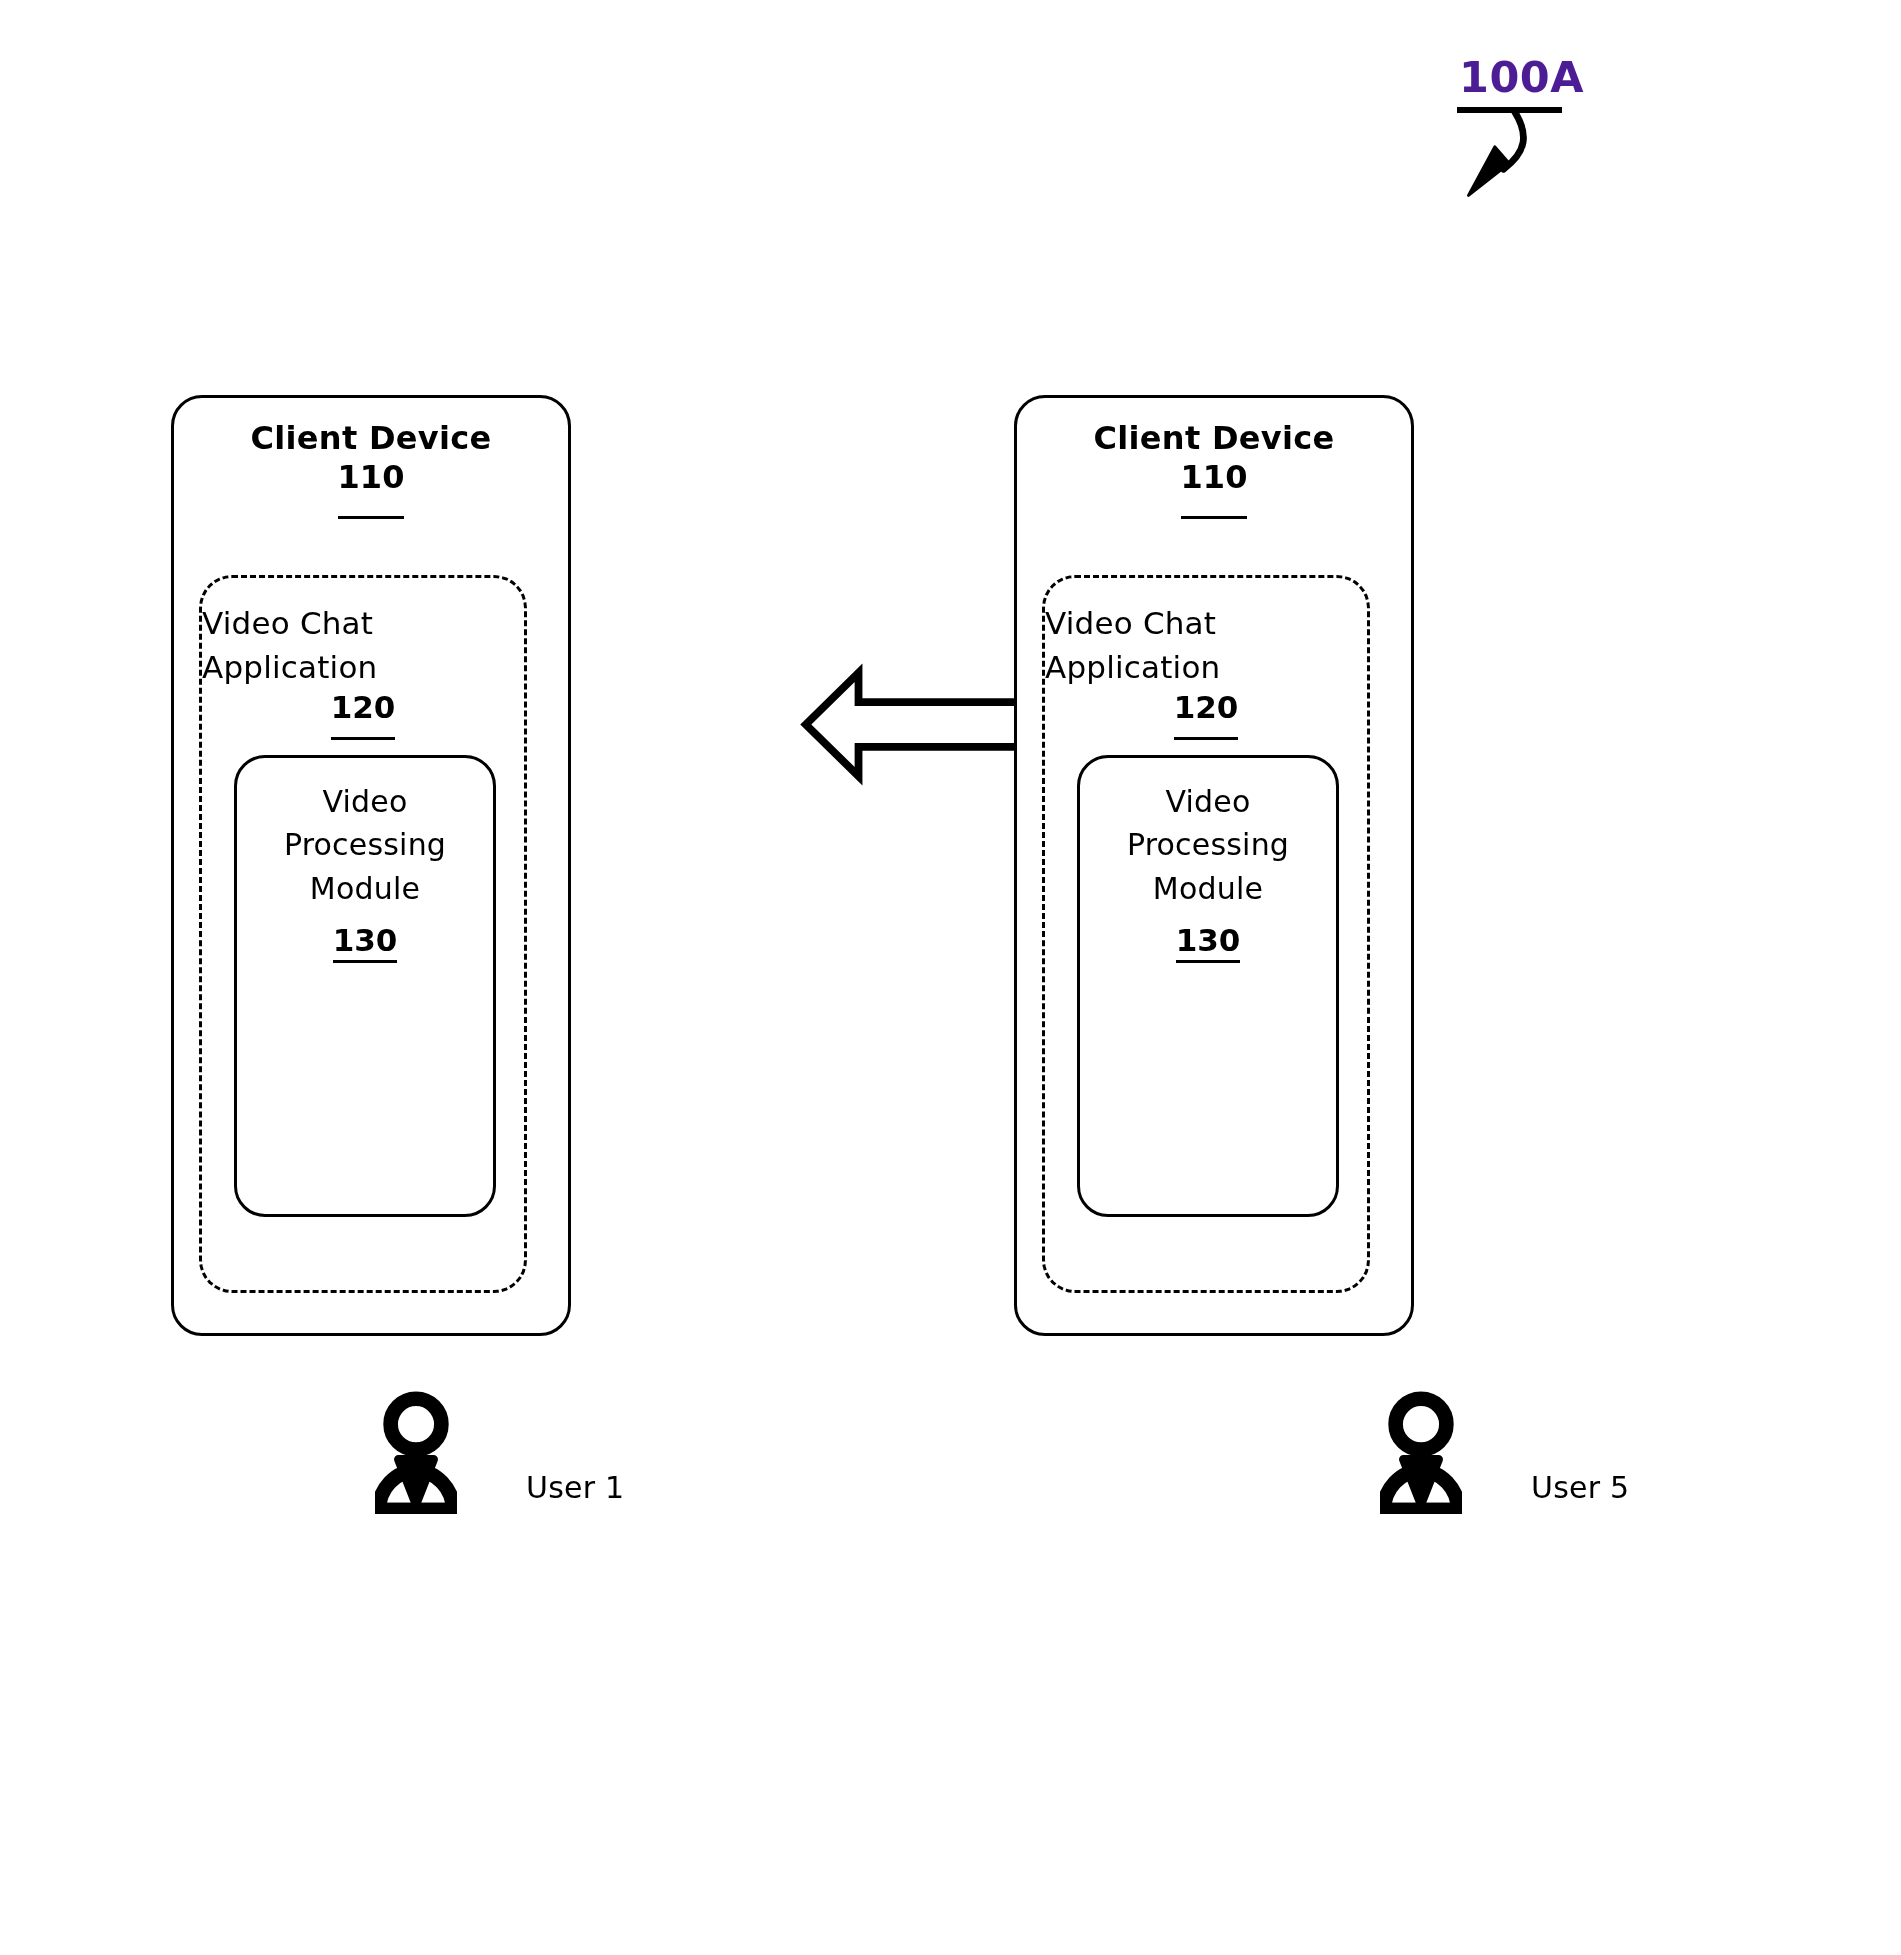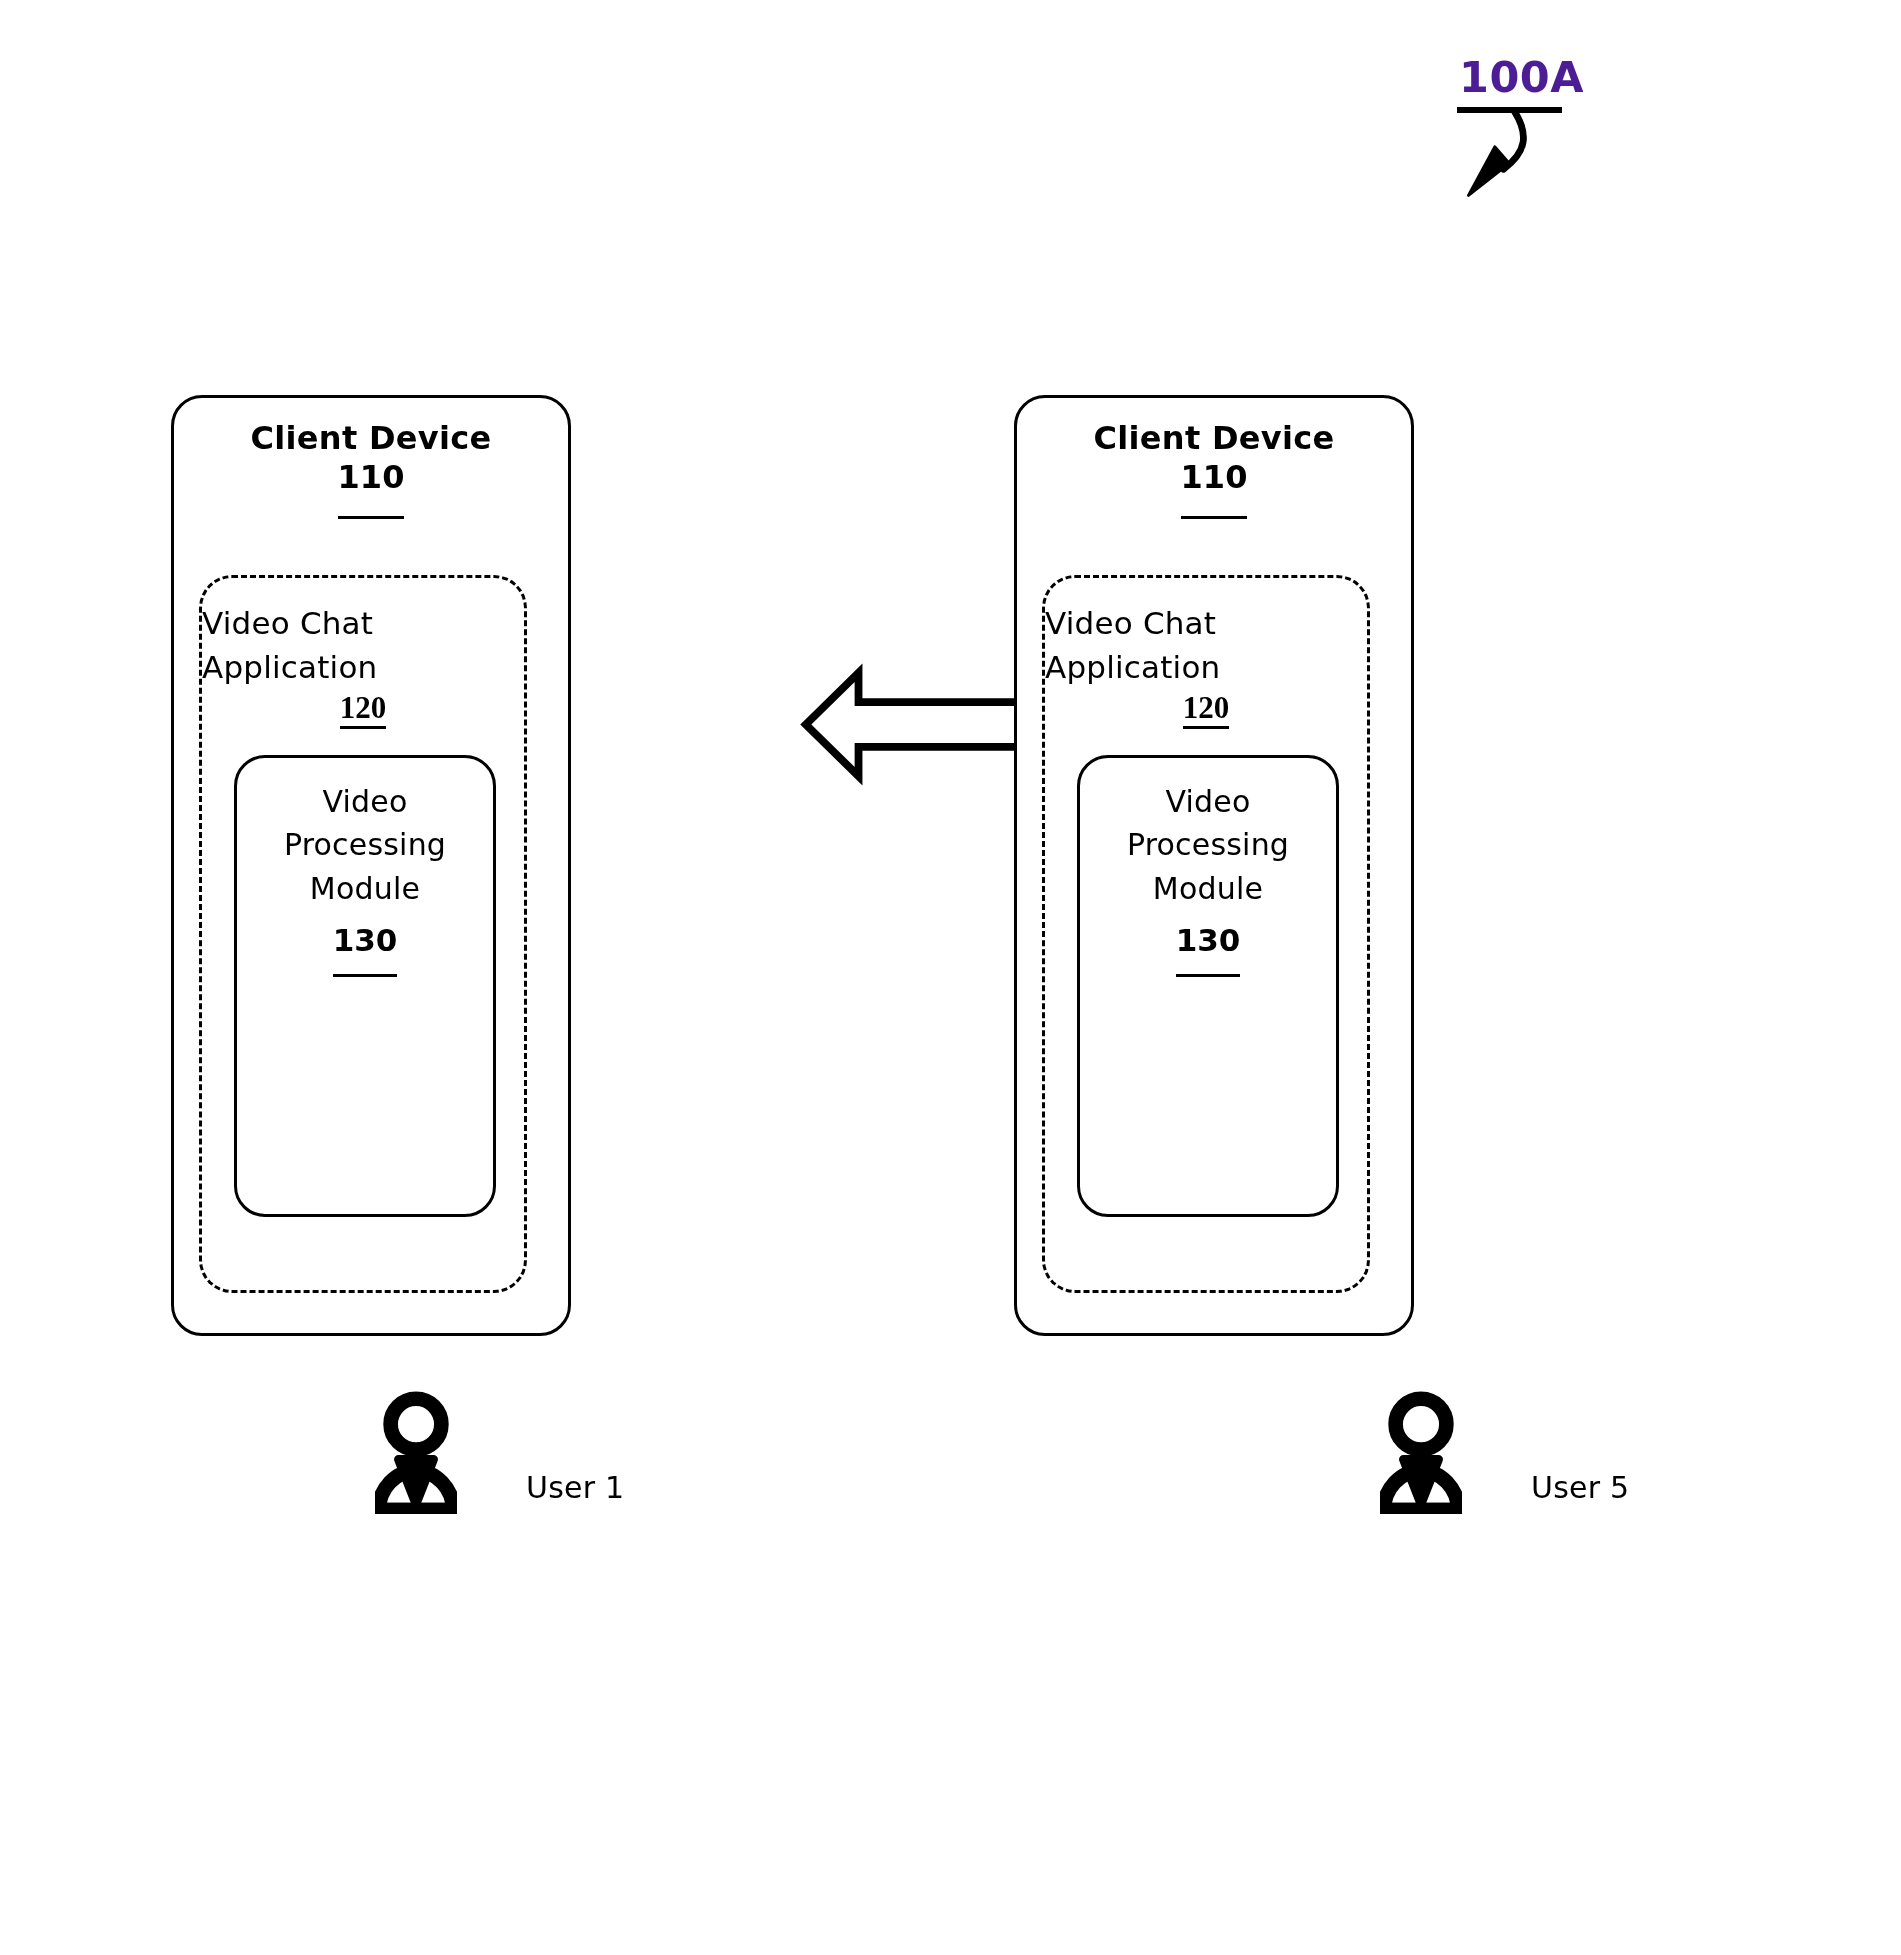--- a/index.html
+++ b/index.html
@@ -117,22 +117,21 @@
     position: absolute;
     left: 0;
     right: 0;
     top: 111px;
     text-align: center;
     font-size: 31px;
     font-weight: bold;
   }
   .app-ref span.u {
     border-bottom: 3.9px solid #000;
-    padding-bottom: 1px;
-    font-family: Liberation Serif, serif;
+    padding-bottom: 12px;
   }
 
   
   .mod-box {
     position: absolute;
     left: 32px;
     top: 177px;
     width: 262px;
     height: 462px;
     border: 3.9px solid #000;
@@ -155,21 +154,21 @@
     position: absolute;
     left: 0;
     right: 0;
     top: 164px;
     text-align: center;
     font-size: 31px;
     font-weight: bold;
   }
   .mod-ref span.u {
     border-bottom: 3.9px solid #000;
-    padding-bottom: 16px;
+    padding-bottom: 2px;
   }
 
   
   .link-arrow {
     position: absolute;
     left: 798px;
     top: 661px;
     width: 371px;
     height: 127px;
   }

